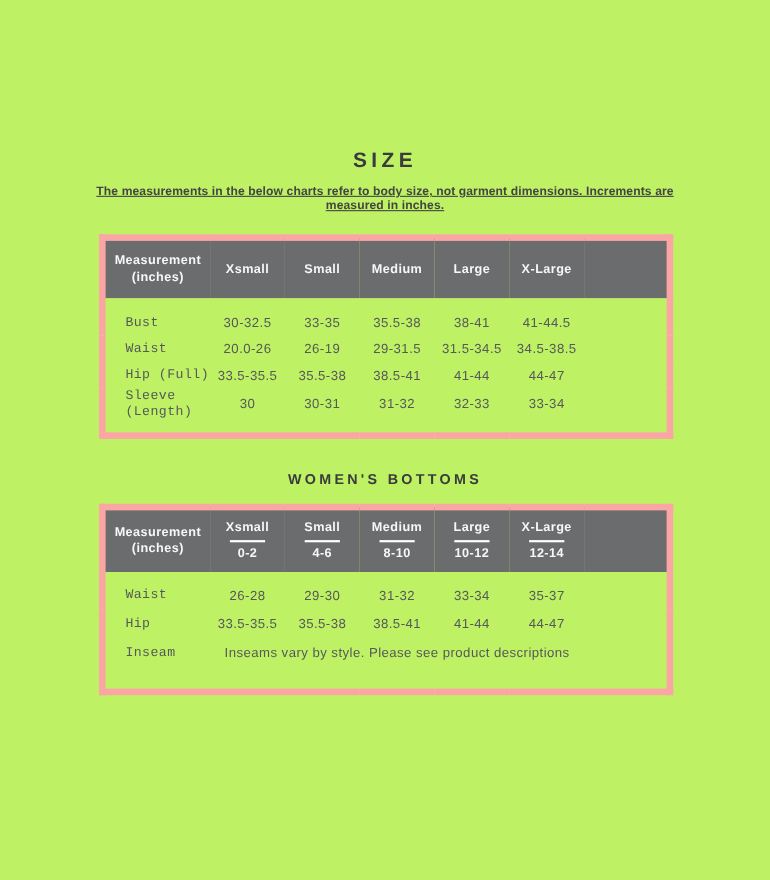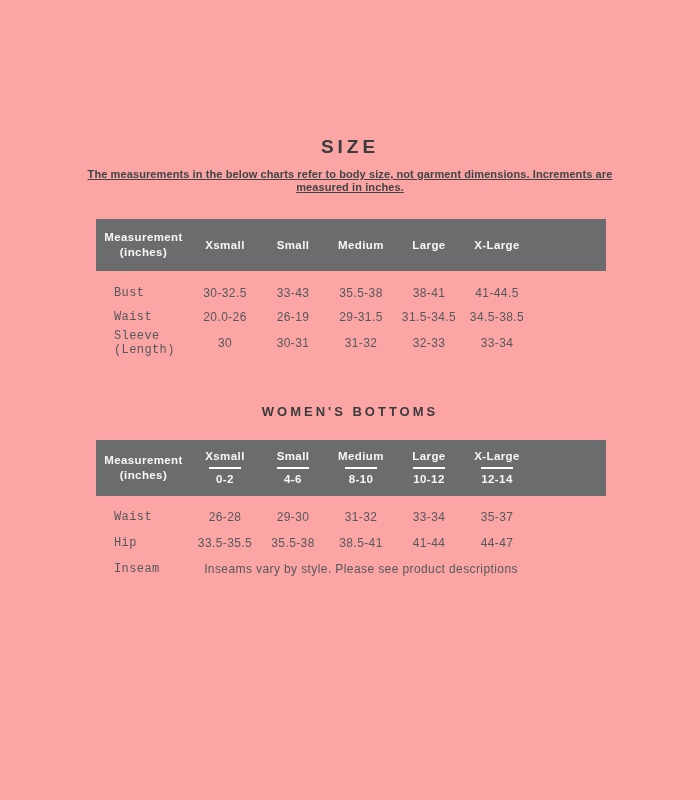--- a/index.html
+++ b/index.html
@@ -1,17 +1,17 @@
 <!DOCTYPE html>
 <html><head>
 <meta charset="utf-8">
 <style>
   html,body{margin:0;padding:0;background:#ffffff;}
   .page{
-    position:relative;width:700px;height:800px;background:#fca5a5;
+    position:relative;width:700px;height:800px;background:#bef264;
     font-family:"Liberation Sans",sans-serif;overflow:hidden;
   }
   .page-title{
     margin:0;padding-top:136px;text-align:center;
     font-size:19px;line-height:22px;font-weight:bold;
     letter-spacing:4px;color:#3a3b3d;
   }
   .subtitle{
     margin:10px auto 0;width:560px;text-align:center;
     font-size:11px;line-height:13px;font-weight:bold;
@@ -81,36 +81,45 @@
         <th>Medium</th>
         <th>Large</th>
         <th>X-Large</th>
         <th></th>
       </tr>
     </thead>
     <tbody>
       <tr>
         <td class="row-label">Bust</td>
         <td>30-32.5</td>
-        <td>33-43</td>
+        <td>33-35</td>
         <td>35.5-38</td>
         <td>38-41</td>
         <td>41-44.5</td>
         <td></td>
       </tr>
       <tr>
         <td class="row-label">Waist</td>
         <td>20.0-26</td>
         <td>26-19</td>
         <td>29-31.5</td>
         <td>31.5-34.5</td>
         <td>34.5-38.5</td>
         <td></td>
       </tr>
       <tr>
+        <td class="row-label">Hip (Full)</td>
+        <td>33.5-35.5</td>
+        <td>35.5-38</td>
+        <td>38.5-41</td>
+        <td>41-44</td>
+        <td>44-47</td>
+        <td></td>
+      </tr>
+      <tr>
         <td class="row-label">Sleeve (Length)</td>
         <td>30</td>
         <td>30-31</td>
         <td>31-32</td>
         <td>32-33</td>
         <td>33-34</td>
         <td></td>
       </tr>
     </tbody>
   </table>

